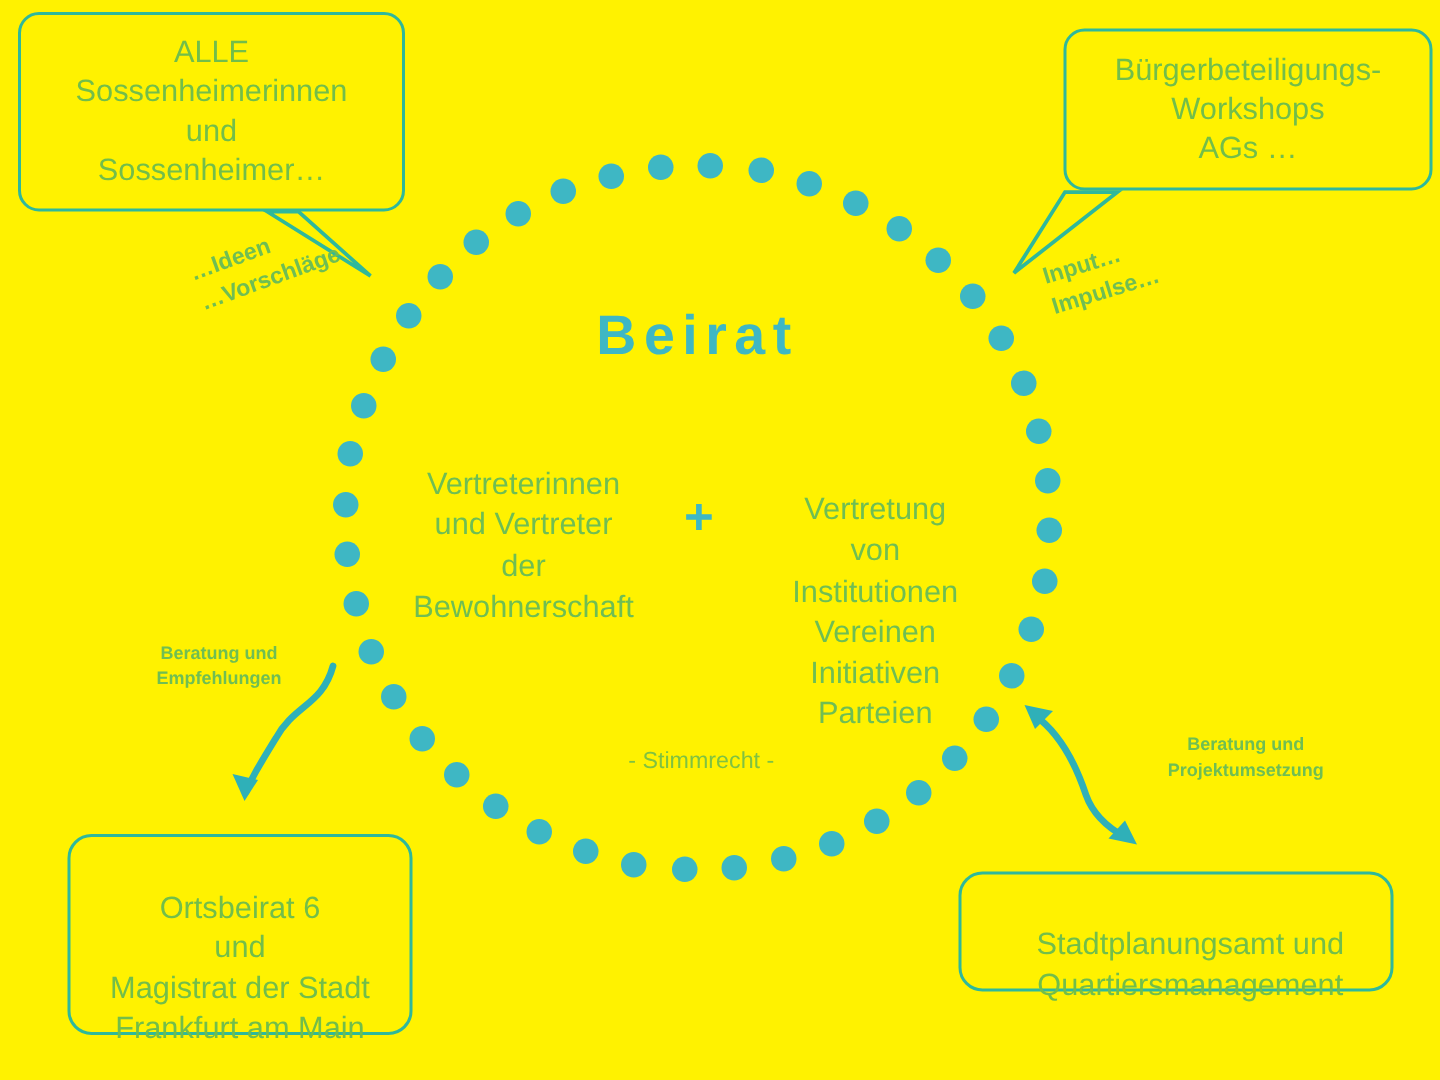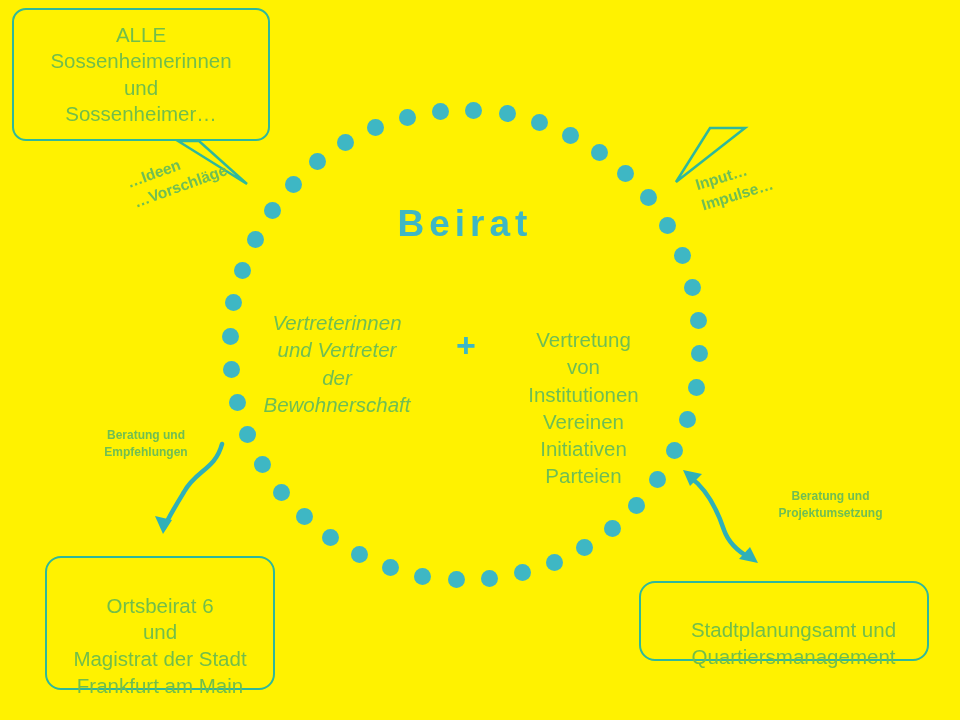--- a/index.html
+++ b/index.html
@@ -115,24 +115,23 @@
   }
   .col-text {
     position: absolute;
     text-align: center;
     font-size: 20.5px;
     line-height: 1.33;
     color: #6FBE53;
     white-space: pre-line;
   }
   #col-left {
-    left: 252px;
+    left: 264px;
     top: 309px;
     width: 170px;
-    font-style: italic;
   }
   #col-right {
     left: 496px;
     top: 326px;
     width: 175px;
   }
   #plus-sign {
     position: absolute;
     left: 448px;
     top: 328px;
@@ -273,30 +272,36 @@
 und Vertreter
 der
 Bewohnerschaft</div>
   <div id="plus-sign">+</div>
   <div id="col-right" class="col-text">Vertretung
 von
 Institutionen
 Vereinen
 Initiativen
 Parteien</div>
+  <div id="stimmrecht">- Stimmrecht -</div>
 
   <div id="bubble-citizens" class="bubble">
     <span class="bubble-text">ALLE
 Sossenheimerinnen
 und
 Sossenheimer…</span>
   </div>
   <div id="label-ideen" class="tail-label">…Ideen
 …Vorschläge</div>
 
+  <div id="bubble-workshops" class="bubble">
+    <span class="bubble-text">Bürgerbeteiligungs-
+Workshops
+AGs …</span>
+  </div>
   <div id="label-input" class="tail-label">Input…
 Impulse…</div>
 
   <div id="label-beratung-empfehlungen" class="arrow-label">Beratung und
 Empfehlungen</div>
   <div id="box-ortsbeirat" class="rbox">
     <span class="rbox-text">Ortsbeirat 6
 und
 Magistrat der Stadt
 Frankfurt am Main</span>

